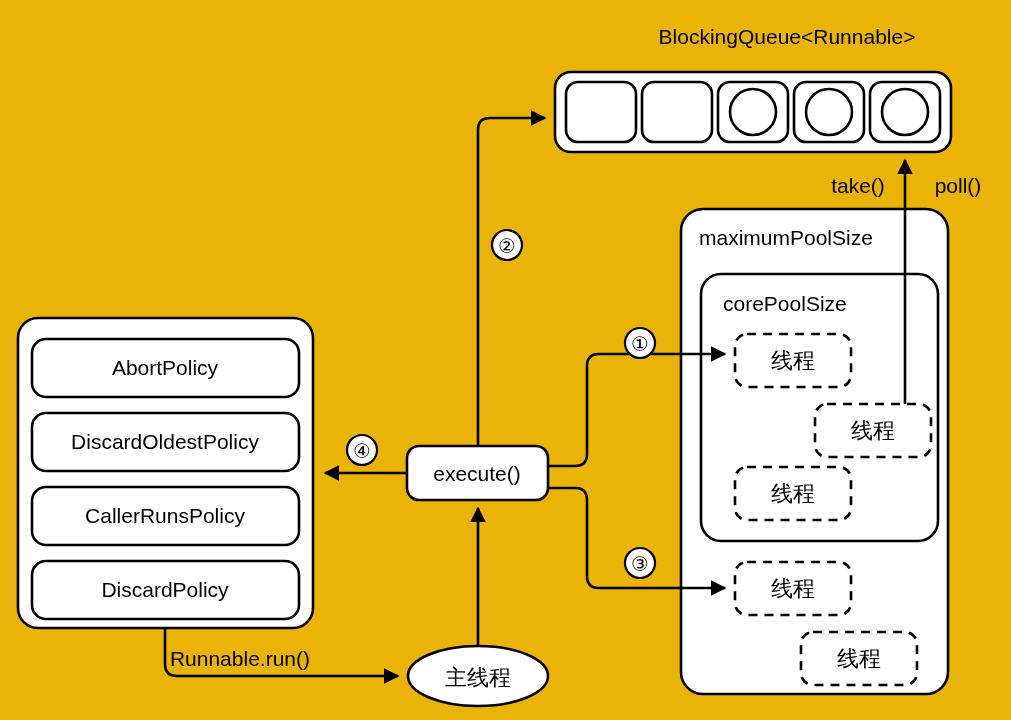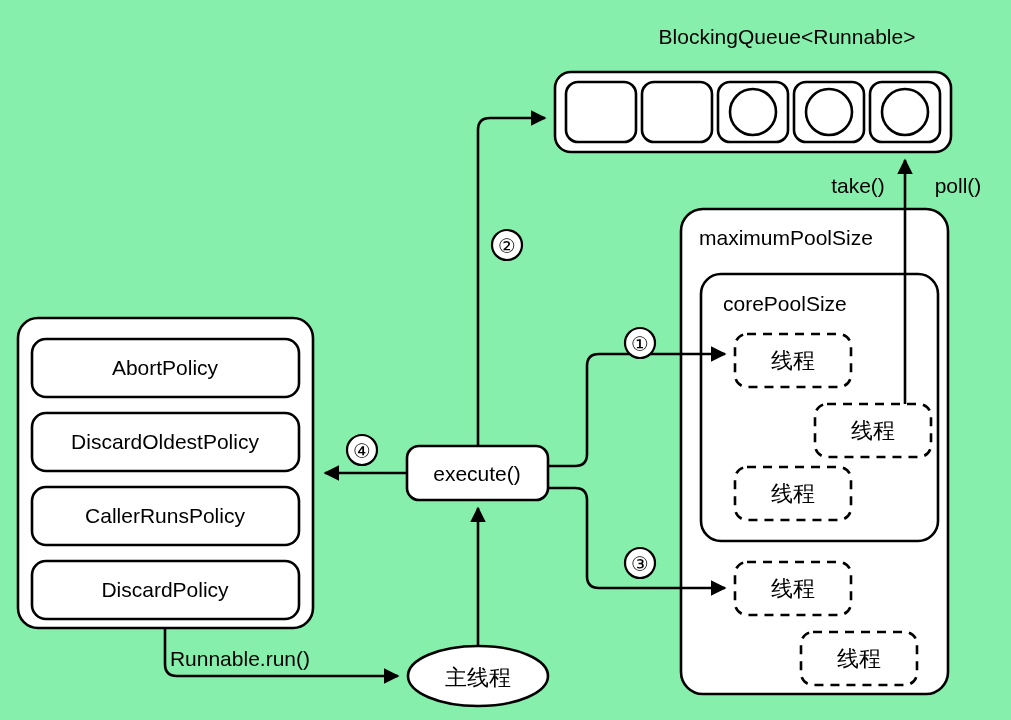--- a/index.html
+++ b/index.html
@@ -1,18 +1,18 @@
 <!DOCTYPE html>
 <html><head>
 <meta charset="utf-8">
 <style>
   html,body{margin:0;padding:0;background:#ffffff;}
   body{width:1011px;height:720px;overflow:hidden;
        font-family:"Liberation Sans","DejaVu Sans",sans-serif;}
-  #stage{position:relative;width:1011px;height:720px;background:#86efac;text-align:right;}
+  #stage{position:relative;width:1011px;height:720px;background:#eab308;text-align:right;}
   svg{display:block;}
   .ln{fill:none;stroke:#000;stroke-width:2.6;}
   .box{fill:#fff;stroke:#000;stroke-width:2.6;}
   .box-dash{fill:#fff;stroke:#000;stroke-width:2.6;stroke-dasharray:9 7;}
   .circ{fill:#fff;stroke:#000;stroke-width:2.6;}
   .numcirc{fill:#fff;stroke:#000;stroke-width:2.2;}
   text{fill:#000;font-family:"Liberation Sans","DejaVu Sans",sans-serif;}
   .t-title{font-size:21px;}
   .t-label{font-size:21px;}
   .t-cn{font-size:22px;}

